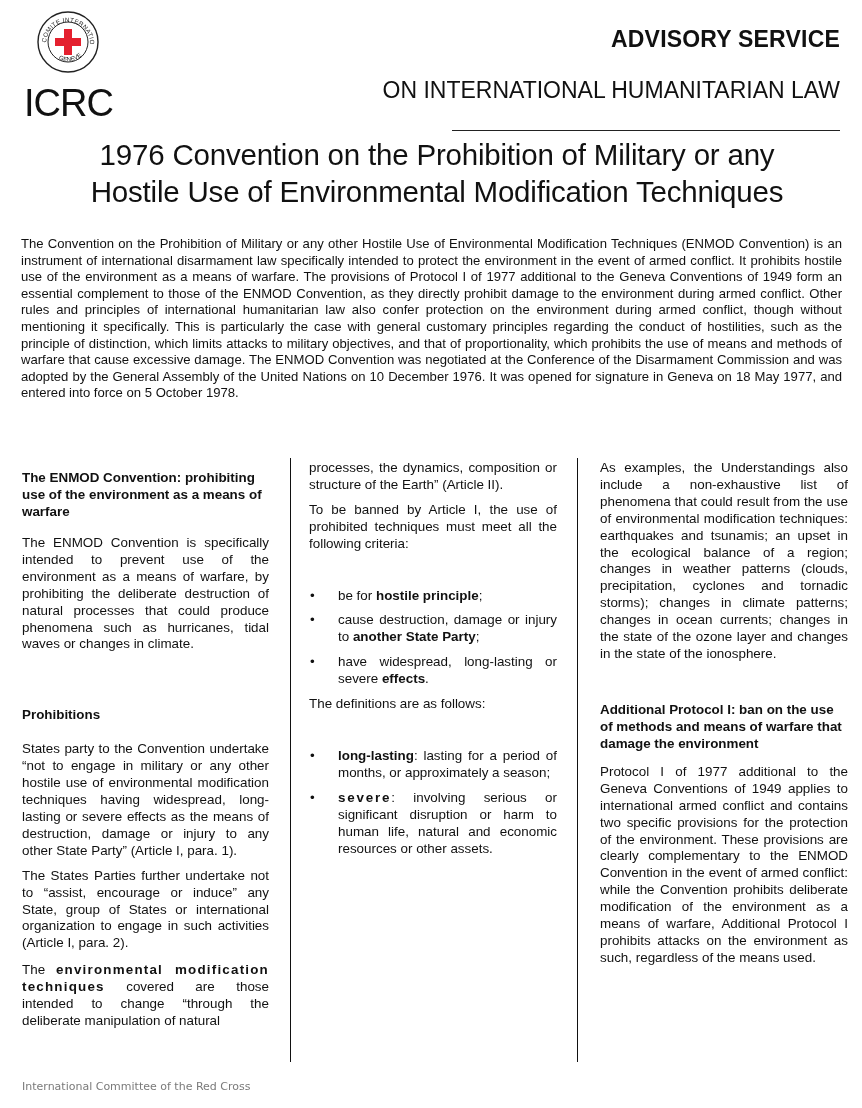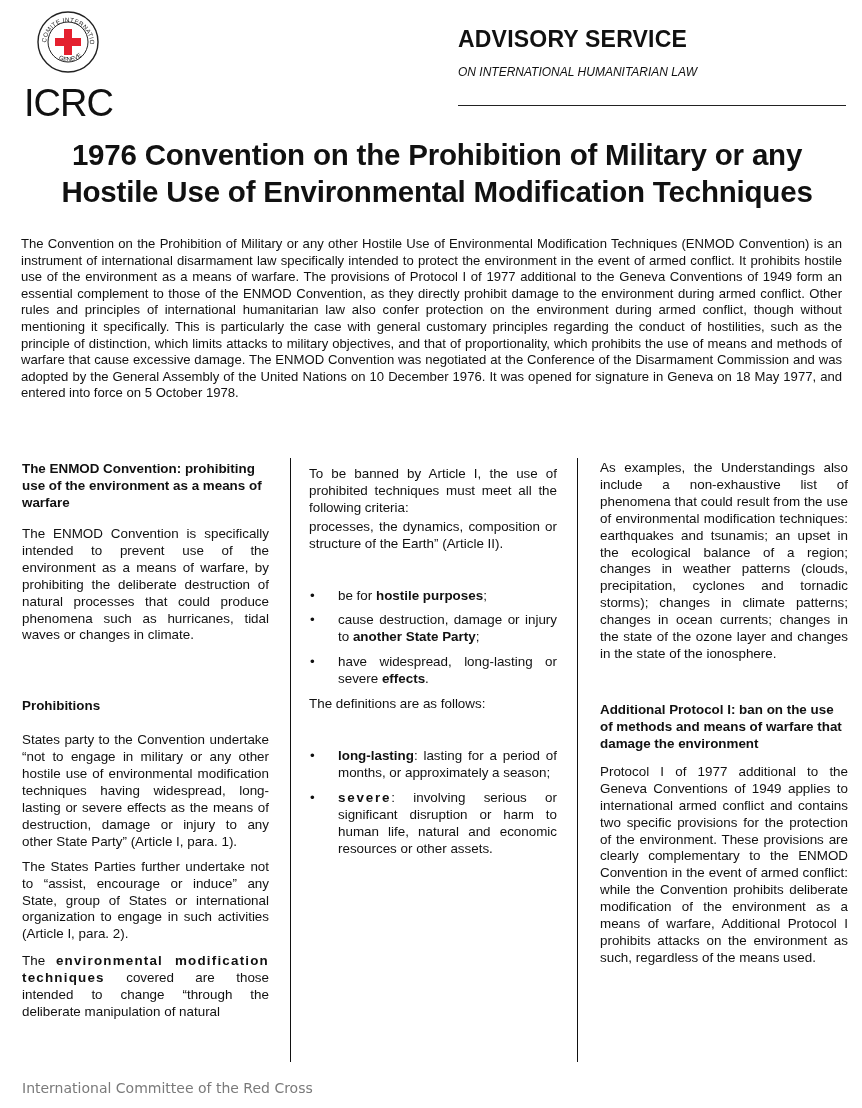--- a/index.html
+++ b/index.html
@@ -6,47 +6,47 @@
   body {
     width: 862px; height: 1108px; position: relative; overflow: hidden;
     font-family: "Liberation Sans", sans-serif; color: #111;
   }
   .logo { position: absolute; left: 22px; top: 10px; width: 100px; }
   .emblem { position: absolute; left: 14px; top: 0; width: 64px; height: 64px; }
   .logo-text {
     position: absolute; left: 2px; top: 72px; font-size: 38px;
     font-family: "Liberation Sans", sans-serif; letter-spacing: -1px; color: #111;
   }
-  .header-right { position: absolute; right: 16px; top: 26px; text-align: left; }
+  .header-right { position: absolute; right: 22px; top: 26px; text-align: right; }
   .adv-title { font-weight: bold; font-size: 23px; letter-spacing: 0.2px; }
-  .adv-sub { font-size: 12px; margin-top: 12px; font-style: italic; }
+  .adv-sub { font-size: 23px; margin-top: 24px; }
   .adv-rule { border-bottom: 1px solid #222; width: 388px; margin-left: auto; margin-top: 26px; }
 
   .doc-title {
     position: absolute; left: 12px; right: 0; top: 136px; text-align: center;
-    font-weight: bold; font-size: 29.5px; line-height: 37px; letter-spacing: -0.2px;
+    font-weight: normal; font-size: 29.5px; line-height: 37px; letter-spacing: -0.2px;
   }
   .intro {
     position: absolute; left: 21px; right: 20px; top: 236px;
     font-size: 13.1px; line-height: 16.6px; text-align: justify;
   }
   .col { position: absolute; top: 458px; font-size: 13.4px; line-height: 16.9px; }
   .col p { margin: 0; text-align: justify; }
   .col1 { left: 22px; width: 247px; }
   .col2 { left: 309px; width: 248px; }
   .col3 { left: 600px; width: 248px; }
   .divider { position: absolute; top: 458px; height: 604px; border-left: 1.4px solid #111; }
   .div1 { left: 290px; }
   .div2 { left: 577px; }
   .heading { font-weight: bold; font-size: 13.4px; line-height: 17px; margin: 0; }
   ul.bul { list-style: none; margin: 0; padding: 0; }
   ul.bul li { position: relative; padding-left: 29px; text-align: justify; }
   ul.bul li::before { content: "\2022"; position: absolute; left: 1px; top: 0; }
   .footer {
-    position: absolute; left: 22px; top: 1080px; font-size: 14px;
+    position: absolute; left: 22px; top: 1080px; font-size: 11px;
     font-family: "DejaVu Sans", sans-serif; color: #7a7a7a;
   }
   b { font-weight: bold; }
 </style>
 </head>
 <body>
 
 <div class="logo">
   <svg class="emblem" viewBox="0 0 64 64">
     <circle cx="32" cy="32" r="30" fill="#fff" stroke="#222" stroke-width="1.4"></circle>
@@ -77,33 +77,33 @@
   <div>1976 Convention on the Prohibition of Military or any</div>
   <div>Hostile Use of Environmental Modification Techniques</div>
 </div>
 
 <div class="intro">The Convention on the Prohibition of Military or any other Hostile Use of Environmental Modification Techniques (ENMOD Convention) is an instrument of international disarmament law specifically intended to protect the environment in the event of armed conflict. It prohibits hostile use of the environment as a means of warfare. The provisions of Protocol I of 1977 additional to the Geneva Conventions of 1949 form an essential complement to those of the ENMOD Convention, as they directly prohibit damage to the environment during armed conflict. Other rules and principles of international humanitarian law also confer protection on the environment during armed conflict, though without mentioning it specifically. This is particularly the case with general customary principles regarding the conduct of hostilities, such as the principle of distinction, which limits attacks to military objectives, and that of proportionality, which prohibits the use of means and methods of warfare that cause excessive damage. The ENMOD Convention was negotiated at the Conference of the Disarmament Commission and was adopted by the General Assembly of the United Nations on 10 December 1976. It was opened for signature in Geneva on 18 May 1977, and entered into force on 5 October 1978.</div>
 
 <div class="divider div1"></div>
 <div class="divider div2"></div>
 
 <div class="col col1">
-  <div class="heading" style="margin-top:2px;">The ENMOD Convention: prohibiting use of the environment as a means of warfare</div>
+  <div class="heading" style="margin-top:11px;">The ENMOD Convention: prohibiting use of the environment as a means of warfare</div>
   <p style="margin-top:15px; line-height:16.9px;">The ENMOD Convention is specifically intended to prevent use of the environment as a means of warfare, by prohibiting the deliberate destruction of natural processes that could produce phenomena such as hurricanes, tidal waves or changes in climate.</p>
   <div class="heading" style="margin-top:53px;">Prohibitions</div>
   <p style="margin-top:18px;">States party to the Convention undertake “not to engage in military or any other hostile use of environmental modification techniques having widespread, long-lasting or severe effects as the means of destruction, damage or injury to any other State Party” (Article  I, para. 1).</p>
   <p style="margin-top:8px;">The States Parties further undertake not to “assist, encourage or induce” any State, group of States or international organization to engage in such activities (Article I, para. 2).</p>
   <p style="margin-top:10px;"><span>The </span><b style="letter-spacing:1.2px;">environmental modification techniques</b><span> covered are those intended to change “through the deliberate manipulation of natural</span></p>
 </div>
 
 <div class="col col2">
+  <p style="margin-top:2px;">processes, the dynamics, composition or structure of the Earth” (Article II).</p>
   <p style="margin-top:8px;">To be banned by Article I, the use of prohibited techniques must meet all the following criteria:</p>
-  <p style="margin-top:2px;">processes, the dynamics, composition or structure of the Earth” (Article II).</p>
   <ul class="bul" style="margin-top:35px;">
-    <li style="margin-bottom:8px;"><span>be for </span><b>hostile purposes</b><span>;</span></li>
+    <li style="margin-bottom:8px;"><span>be for </span><b>hostile principle</b><span>;</span></li>
     <li style="margin-bottom:8px;"><span>cause destruction, damage or injury to </span><b>another State Party</b><span>;</span></li>
     <li><span>have widespread, long-lasting or severe </span><b>effects</b><span>.</span></li>
   </ul>
   <p style="margin-top:8px;">The definitions are as follows:</p>
   <ul class="bul" style="margin-top:35px;">
     <li style="margin-bottom:8px;"><b>long-lasting</b><span>: lasting for a period of months, or approximately a season;</span></li>
     <li><b style="letter-spacing:1.8px;">severe</b><span>: involving serious or significant disruption or harm to human life, natural and economic resources or other assets.</span></li>
   </ul>
 </div>
 

